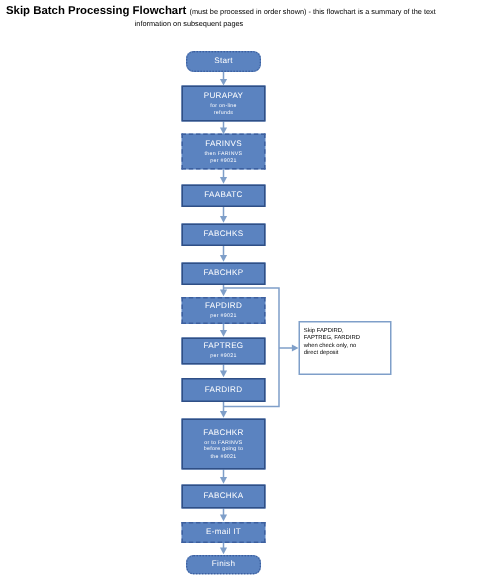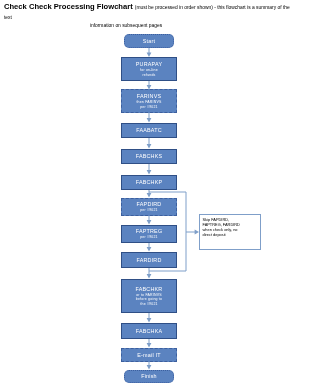--- a/index.html
+++ b/index.html
@@ -122,21 +122,21 @@
     fill: #7f9fc9;
   }
 </style>
 </head>
 <body>
 
 <div id="canvas">
 
   <div id="header">
     <div id="title-line">
-      <span id="title-strong">Check Check Processing Flowchart</span>
+      <span id="title-strong">Skip Batch Processing Flowchart</span>
       <span id="title-note">(must be processed in order shown) - this flowchart is a summary of the text</span>
     </div>
     <span id="title-line2">information on subsequent pages</span>
   </div>
 
   <svg id="links" viewBox="0 0 298 386">
 
     <path class="lk" d="M149,48 L149,54"></path>
     <polygon class="lk-head" points="149,57 146.6,52.6 151.4,52.6"></polygon>
 

